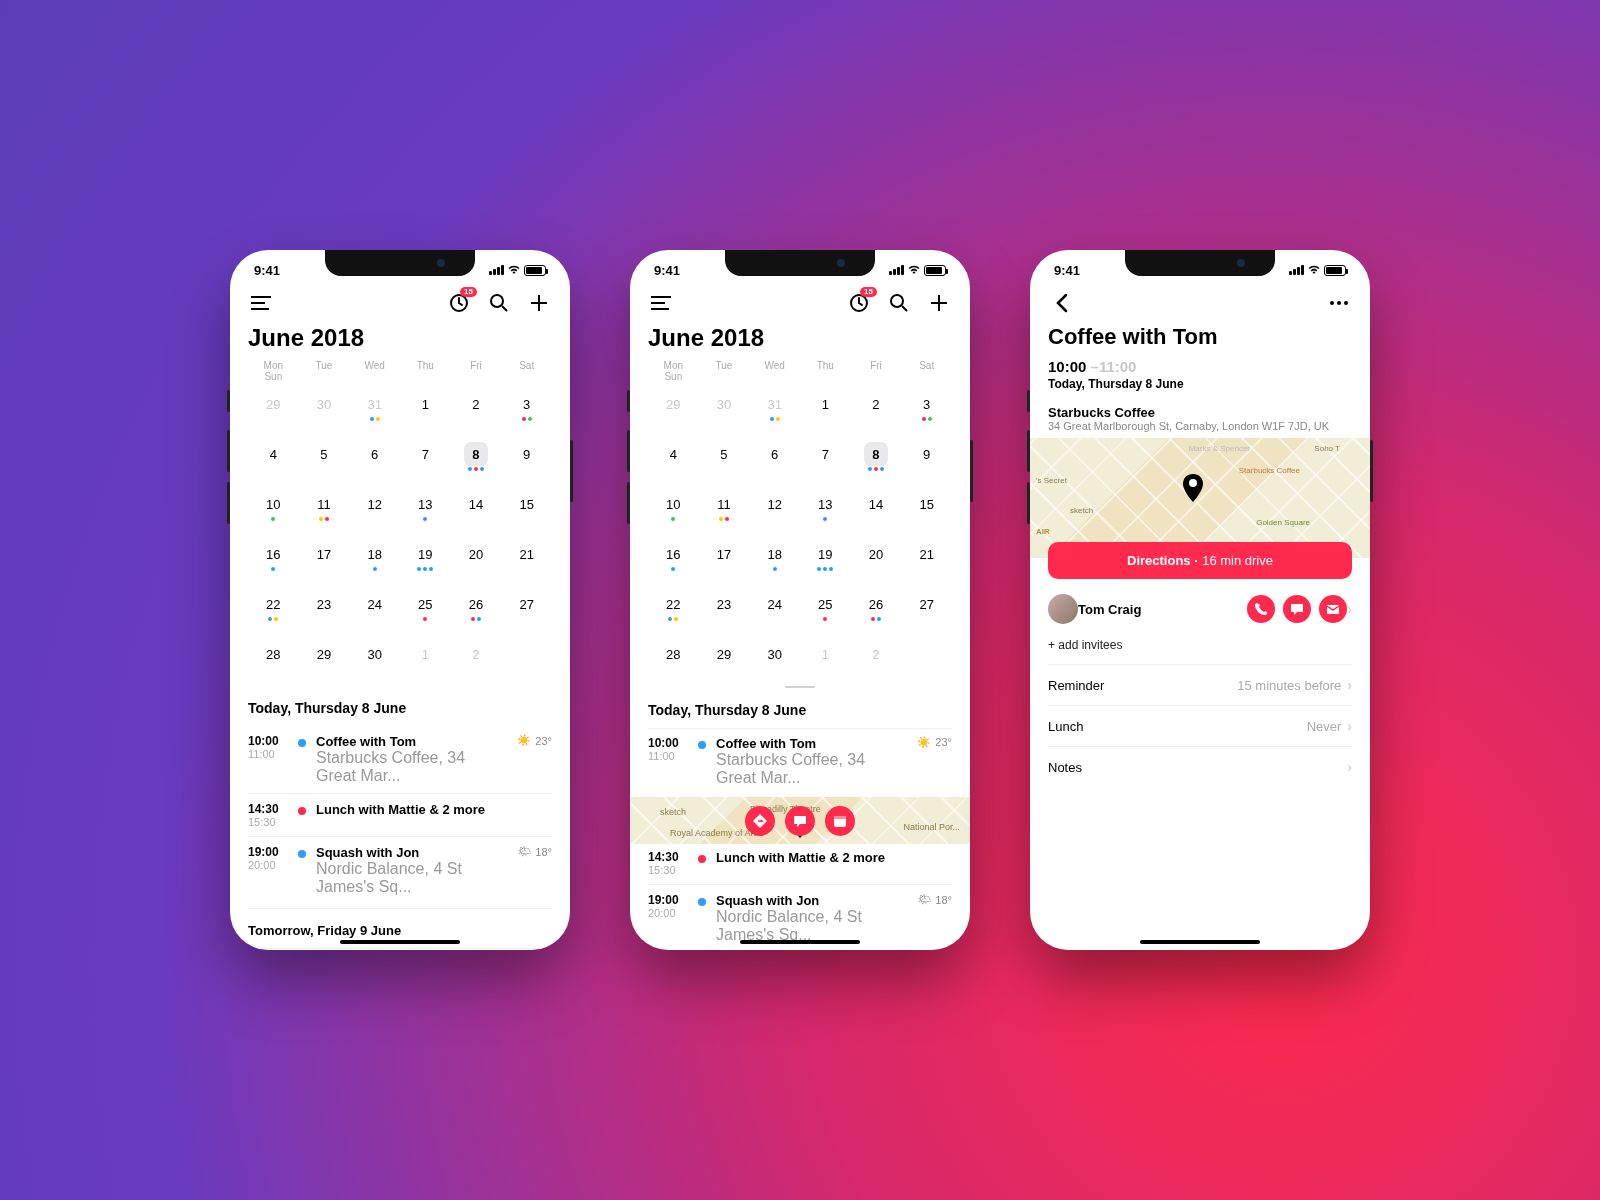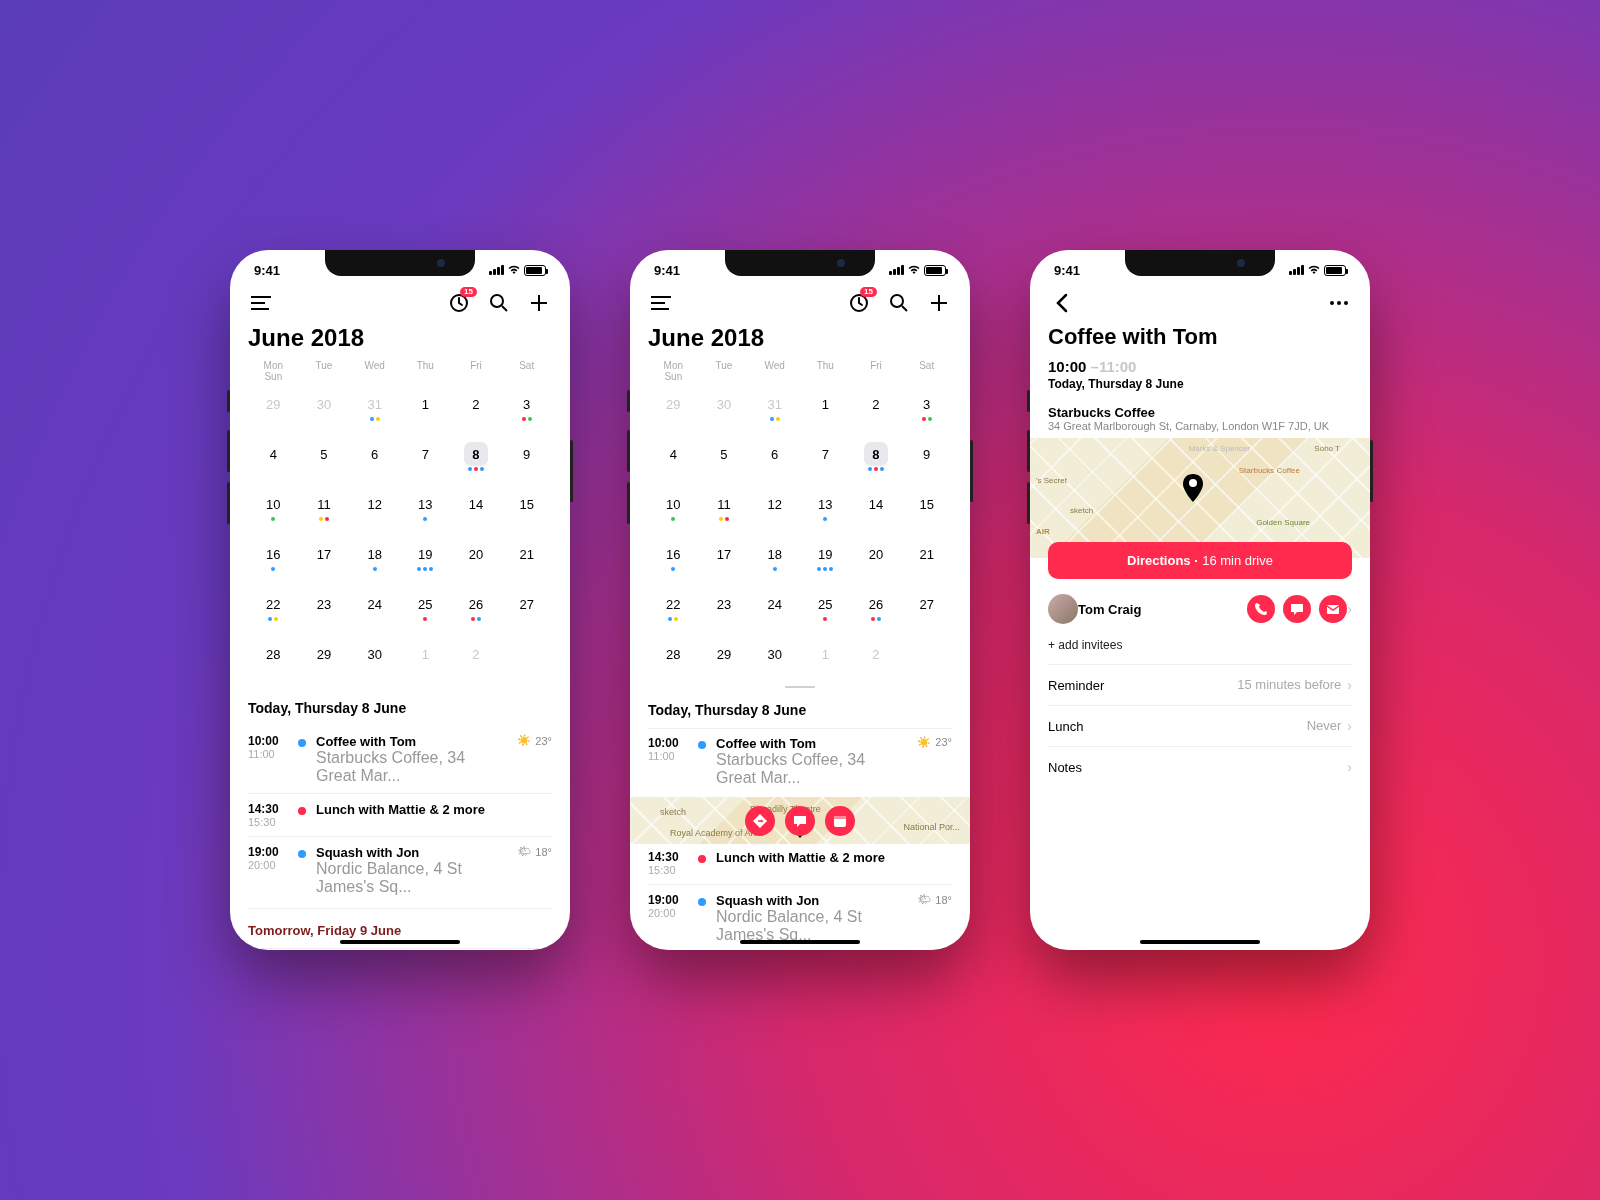--- a/index.html
+++ b/index.html
@@ -60,21 +60,21 @@
   .sec-title{font-size:14px;font-weight:800;padding:4px 0 8px;}
   .evrow{display:flex;gap:10px;padding:6px 0;align-items:flex-start;}
   .evtime{width:40px;font-size:12px;}
   .evtime .t1{font-weight:700;}
   .evtime .t2{color:#aaa;font-size:11px;}
   .evdot{width:8px;height:8px;border-radius:50%;margin-top:5px;flex-shrink:0;}
   .evbody{flex:1;}
   .evbody .name{font-size:13px;font-weight:600;}
   .evbody .loc{font-size:16px;color:#999;}
   .evside{font-size:11px;color:#888;display:flex;align-items:center;gap:4px;}
-  .daylabel{color:#7f1d1d;font-size:13px;font-weight:700;padding:14px 0 4px;border-top:1px solid #eee;margin-top:6px;}
+  .daylabel{color:#000000;font-size:13px;font-weight:700;padding:14px 0 4px;border-top:1px solid #eee;margin-top:6px;}
   .divider{height:1px;background:#eee;margin:2px 0;}
 
   .map{height:120px;margin:4px -18px 0;position:relative;background:linear-gradient(135deg,#f2edd7 0,#f2edd7 30%,#efe3c1 30%,#efe3c1 60%,#f2edd7 60%);overflow:hidden;}
   .map::before{content:"";position:absolute;inset:0;background:
     repeating-linear-gradient(45deg,rgba(255,255,255,.6) 0 2px,transparent 2px 28px),
     repeating-linear-gradient(-45deg,rgba(255,255,255,.5) 0 2px,transparent 2px 34px);}
   .map .lbl{position:absolute;font-size:9px;color:#8a7a4a;}
   .pin{position:absolute;left:50%;top:28%;transform:translateX(-50%);}
   .map-actions{position:absolute;bottom:8px;left:50%;transform:translateX(-50%);display:flex;gap:10px;}
   .circ{width:30px;height:30px;border-radius:50%;background:#ff2a4d;color:#fff;display:flex;align-items:center;justify-content:center;}
@@ -93,21 +93,21 @@
     repeating-linear-gradient(-45deg,rgba(255,255,255,.5) 0 2px,transparent 2px 32px);}
   .bigmap .lbl{position:absolute;font-size:8px;color:#8a7a4a;}
   .dirbtn{margin:-16px 0 9px;background:#ff2a4d;color:#fff;text-align:center;padding:11px;border-radius:10px;font-size:13px;font-weight:700;position:relative;z-index:2;}
   .person{display:flex;align-items:center;padding:6px 0;}
   .avatar{width:30px;height:30px;border-radius:50%;background:linear-gradient(135deg,#caa 0,#876 100%);}
   .pname{flex:1;font-size:13px;font-weight:600;}
   .pacts{display:flex;gap:8px;}
   .chev{color:#c7c7c7;font-size:14px;}
   .addinv{font-size:12px;padding:8px 0 12px;color:#222;}
   .setrow{display:flex;justify-content:space-between;align-items:center;padding:12px 0;border-top:1px solid #eee;font-size:13px;}
-  .setrow .val{color:#aaa;display:flex;align-items:flex-start;gap:6px;}
+  .setrow .val{color:#aaa;display:flex;align-items:center;gap:6px;}
   svg{display:block}
 </style>
 </head>
 <body>
 
 <div class="phone">
   <div class="side-btn side-l"></div>
     <div class="side-btn side-l2"></div>
     <div class="side-btn side-l3"></div>
     <div class="side-btn side-r"></div>

